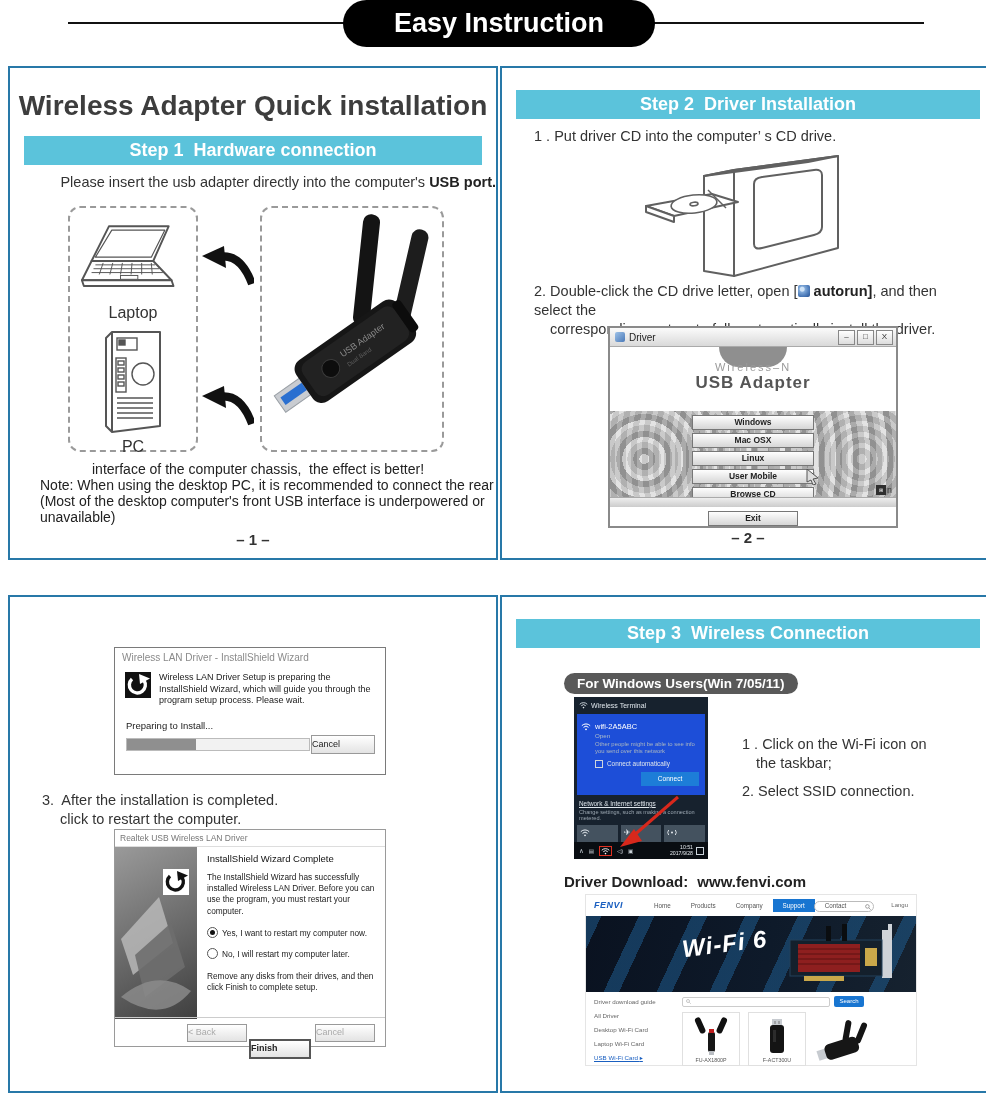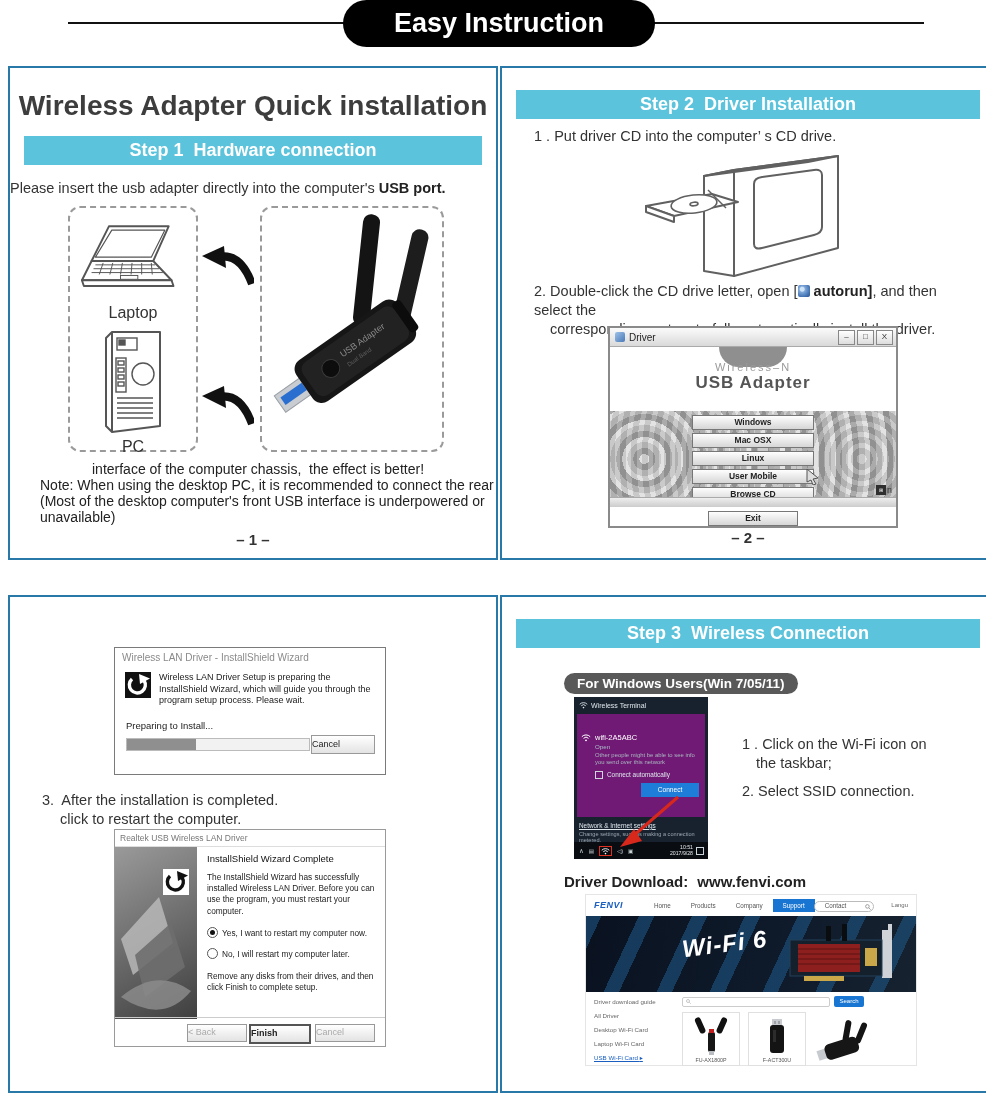--- a/index.html
+++ b/index.html
@@ -21,21 +21,21 @@
   .p4{left:500px;top:595px;width:492px;height:494px;}
 
   .step-bar{position:absolute;left:14px;right:14px;height:29px;background:#5bc3db;color:#fff;
             font-weight:bold;font-size:18px;text-align:center;line-height:29px;}
   .pagenum{position:absolute;left:0;right:0;text-align:center;font-weight:bold;font-size:15px;color:#333;}
 
   
   .p1-title{position:absolute;top:22px;left:0;right:0;text-align:center;
             font-size:28px;font-weight:bold;color:#3d3d3d;}
   .p1 .step-bar{top:68px;}
-  .p1-intro{position:absolute;top:112px;left:0;right:0;text-align:left;font-size:14.5px;color:#333;}
+  .p1-intro{position:absolute;top:106px;left:0;right:0;text-align:right;font-size:14.5px;color:#333;}
   .dashbox{position:absolute;border:2px dashed #9a9a9a;border-radius:12px;background:#fff;}
   .db-left{left:58px;top:138px;width:126px;height:242px;}
   .db-right{left:250px;top:138px;width:180px;height:242px;}
   .figlabel{text-align:center;font-size:16px;color:#333;}
   .arrow1{position:absolute;left:192px;top:176px;}
   .arrow2{position:absolute;left:192px;top:316px;}
   .p1-note{position:absolute;left:30px;top:394px;width:432px;font-size:14px;line-height:1.14;color:#222;}
   .note-ind{margin-left:52px;}
   .p1 .pagenum{bottom:10px;}
 
@@ -104,37 +104,37 @@
   .d2-content{position:absolute;left:92px;right:8px;top:6px;}
   .d2-head{font-size:9.5px;font-weight:normal;color:#111;margin-bottom:8px;}
   .d2-body{font-size:8.3px;line-height:1.35;color:#222;}
   .radio{display:flex;align-items:flex-end;margin-top:10px;font-size:8.3px;color:#222;}
   .rdot{flex:0 0 9px;width:9px;height:9px;border:1px solid #555;border-radius:50%;margin-right:4px;position:relative;background:#fff;}
   .rdot.sel:after{content:"";position:absolute;left:2px;top:2px;width:5px;height:5px;border-radius:50%;background:#111;}
   .d2-body2{margin-top:12px;}
   .d2-footer{position:absolute;left:0;right:0;bottom:0;height:28px;border-top:1px solid #ccc;}
   .d2-footer .winbtn{top:6px;width:58px;height:16px;line-height:15px;}
   .btn-back{right:138px;color:#aaa;}
-  .btn-finish{right:74px;border:2px solid #555;font-weight:bold;line-height:13px;}
+  .btn-finish{right:74px;border:2px solid #555;font-weight:bold;line-height:13px;margin-top:15px;}
   .btn-cancel2{right:10px;color:#aaa;}
 
   
   .p4 .step-bar{top:22px;}
   .badge{position:absolute;left:62px;top:76px;background:#595959;color:#fff;font-weight:bold;
          font-size:13.5px;padding:3px 13px;border-radius:11px;}
   .p4-instr{position:absolute;left:240px;top:138px;font-size:14.5px;line-height:1.32;}
   .p4-instr .l2{margin-left:14px;}
   .p4-instr2{position:absolute;left:240px;top:186px;font-size:14.5px;}
   .dl-line{position:absolute;left:62px;top:276px;font-size:15px;color:#111;}
 
   
   .wf{position:absolute;left:72px;top:100px;width:134px;height:162px;background:#17222e;
       color:#e8edf2;overflow:hidden;}
   .wf-hd{display:flex;align-items:center;padding:4px 0 3px 5px;font-size:7px;color:#dfe6ec;}
-  .wf-net{margin:2px 3px 0 3px;background:#701a75;padding:19px 4px;}
+  .wf-net{margin:2px 3px 0 3px;background:#1d4ed8;padding:8px 4px;}
   .wf-ssid{display:flex;align-items:center;font-size:7.5px;color:#fff;}
   .wf-open{font-size:6.2px;color:#aebecb;margin:1px 0 2px 14px;}
   .wf-info{font-size:5.9px;color:#aab6c0;line-height:1.25;margin-left:14px;width:100px;}
   .wf-chk{display:flex;align-items:center;margin:4px 0 0 14px;font-size:6.4px;color:#dfe6ec;}
   .wf-chkbox{width:6px;height:6px;border:1px solid #cfd6dc;margin-right:4px;background:transparent;}
   .wf-connect{display:block;margin:4px 2px 1px auto;width:58px;height:14px;background:#1d7dd8;
               color:#fff;font-size:6.6px;text-align:center;line-height:14px;}
   .wf-link{margin:5px 0 0 5px;font-size:6.4px;color:#dfe6ec;text-decoration:underline;}
   .wf-sub{margin:2px 0 0 5px;font-size:5.6px;color:#9aa6b0;}
   .wf-tiles{display:flex;gap:3px;margin:4px 3px 0 3px;}

